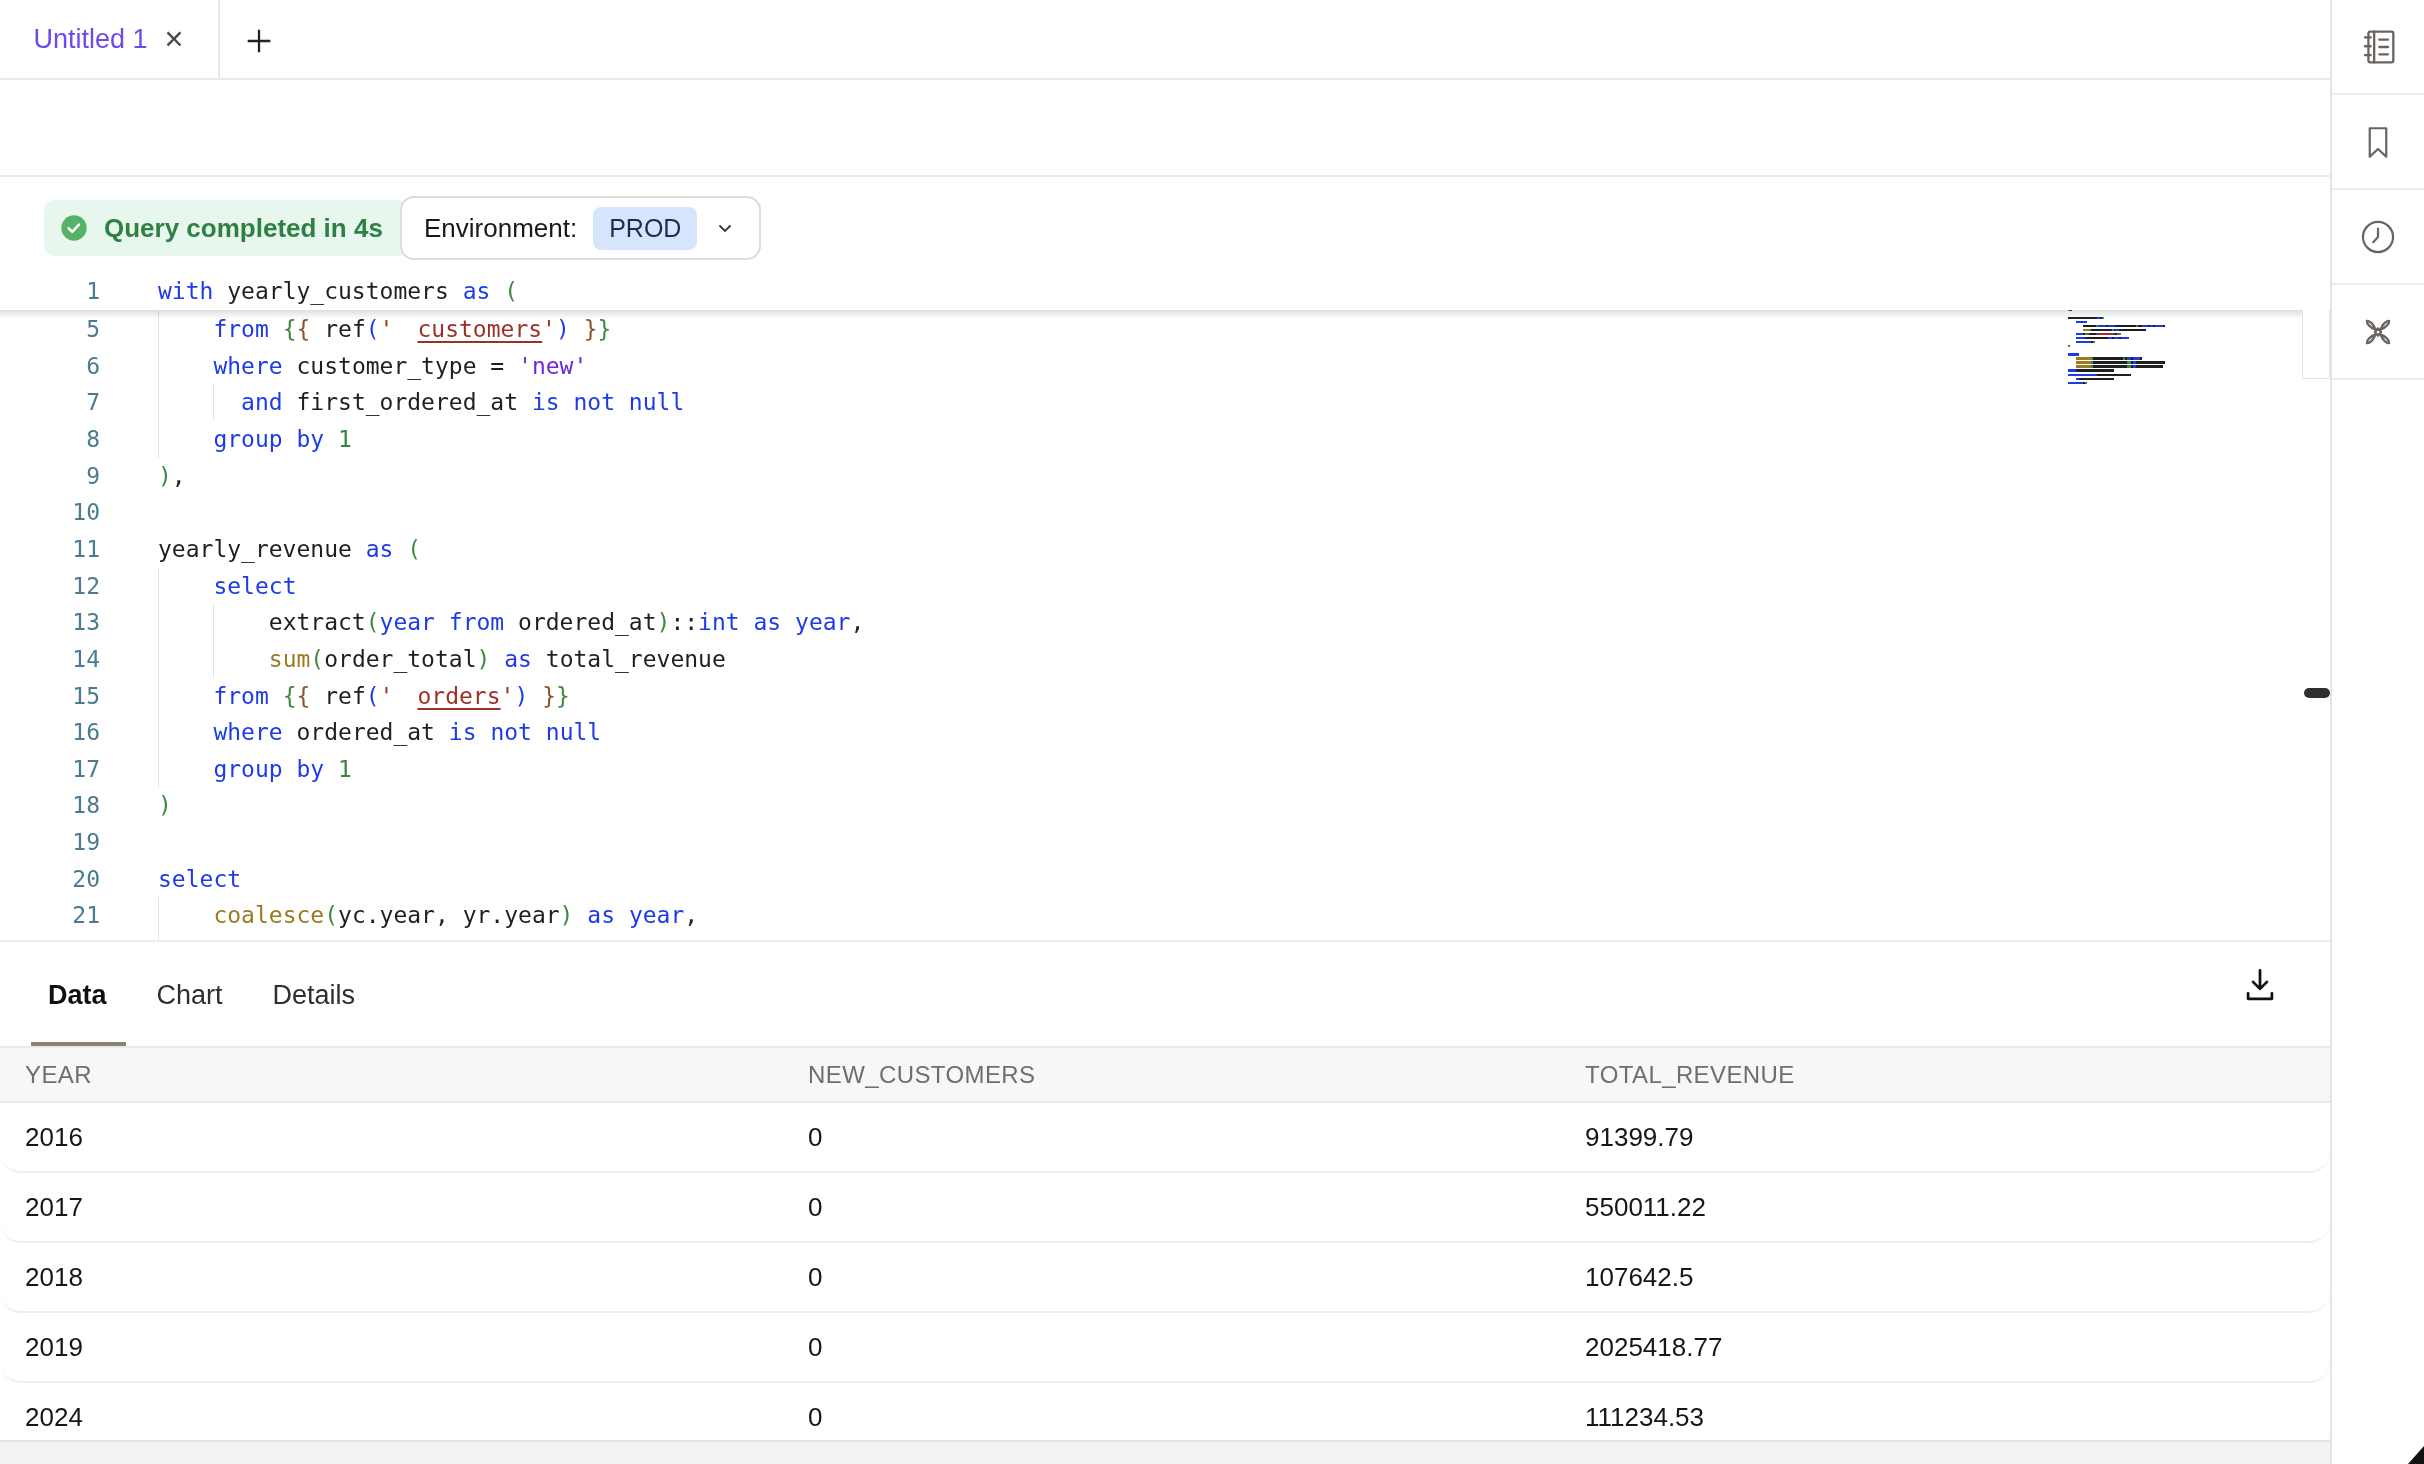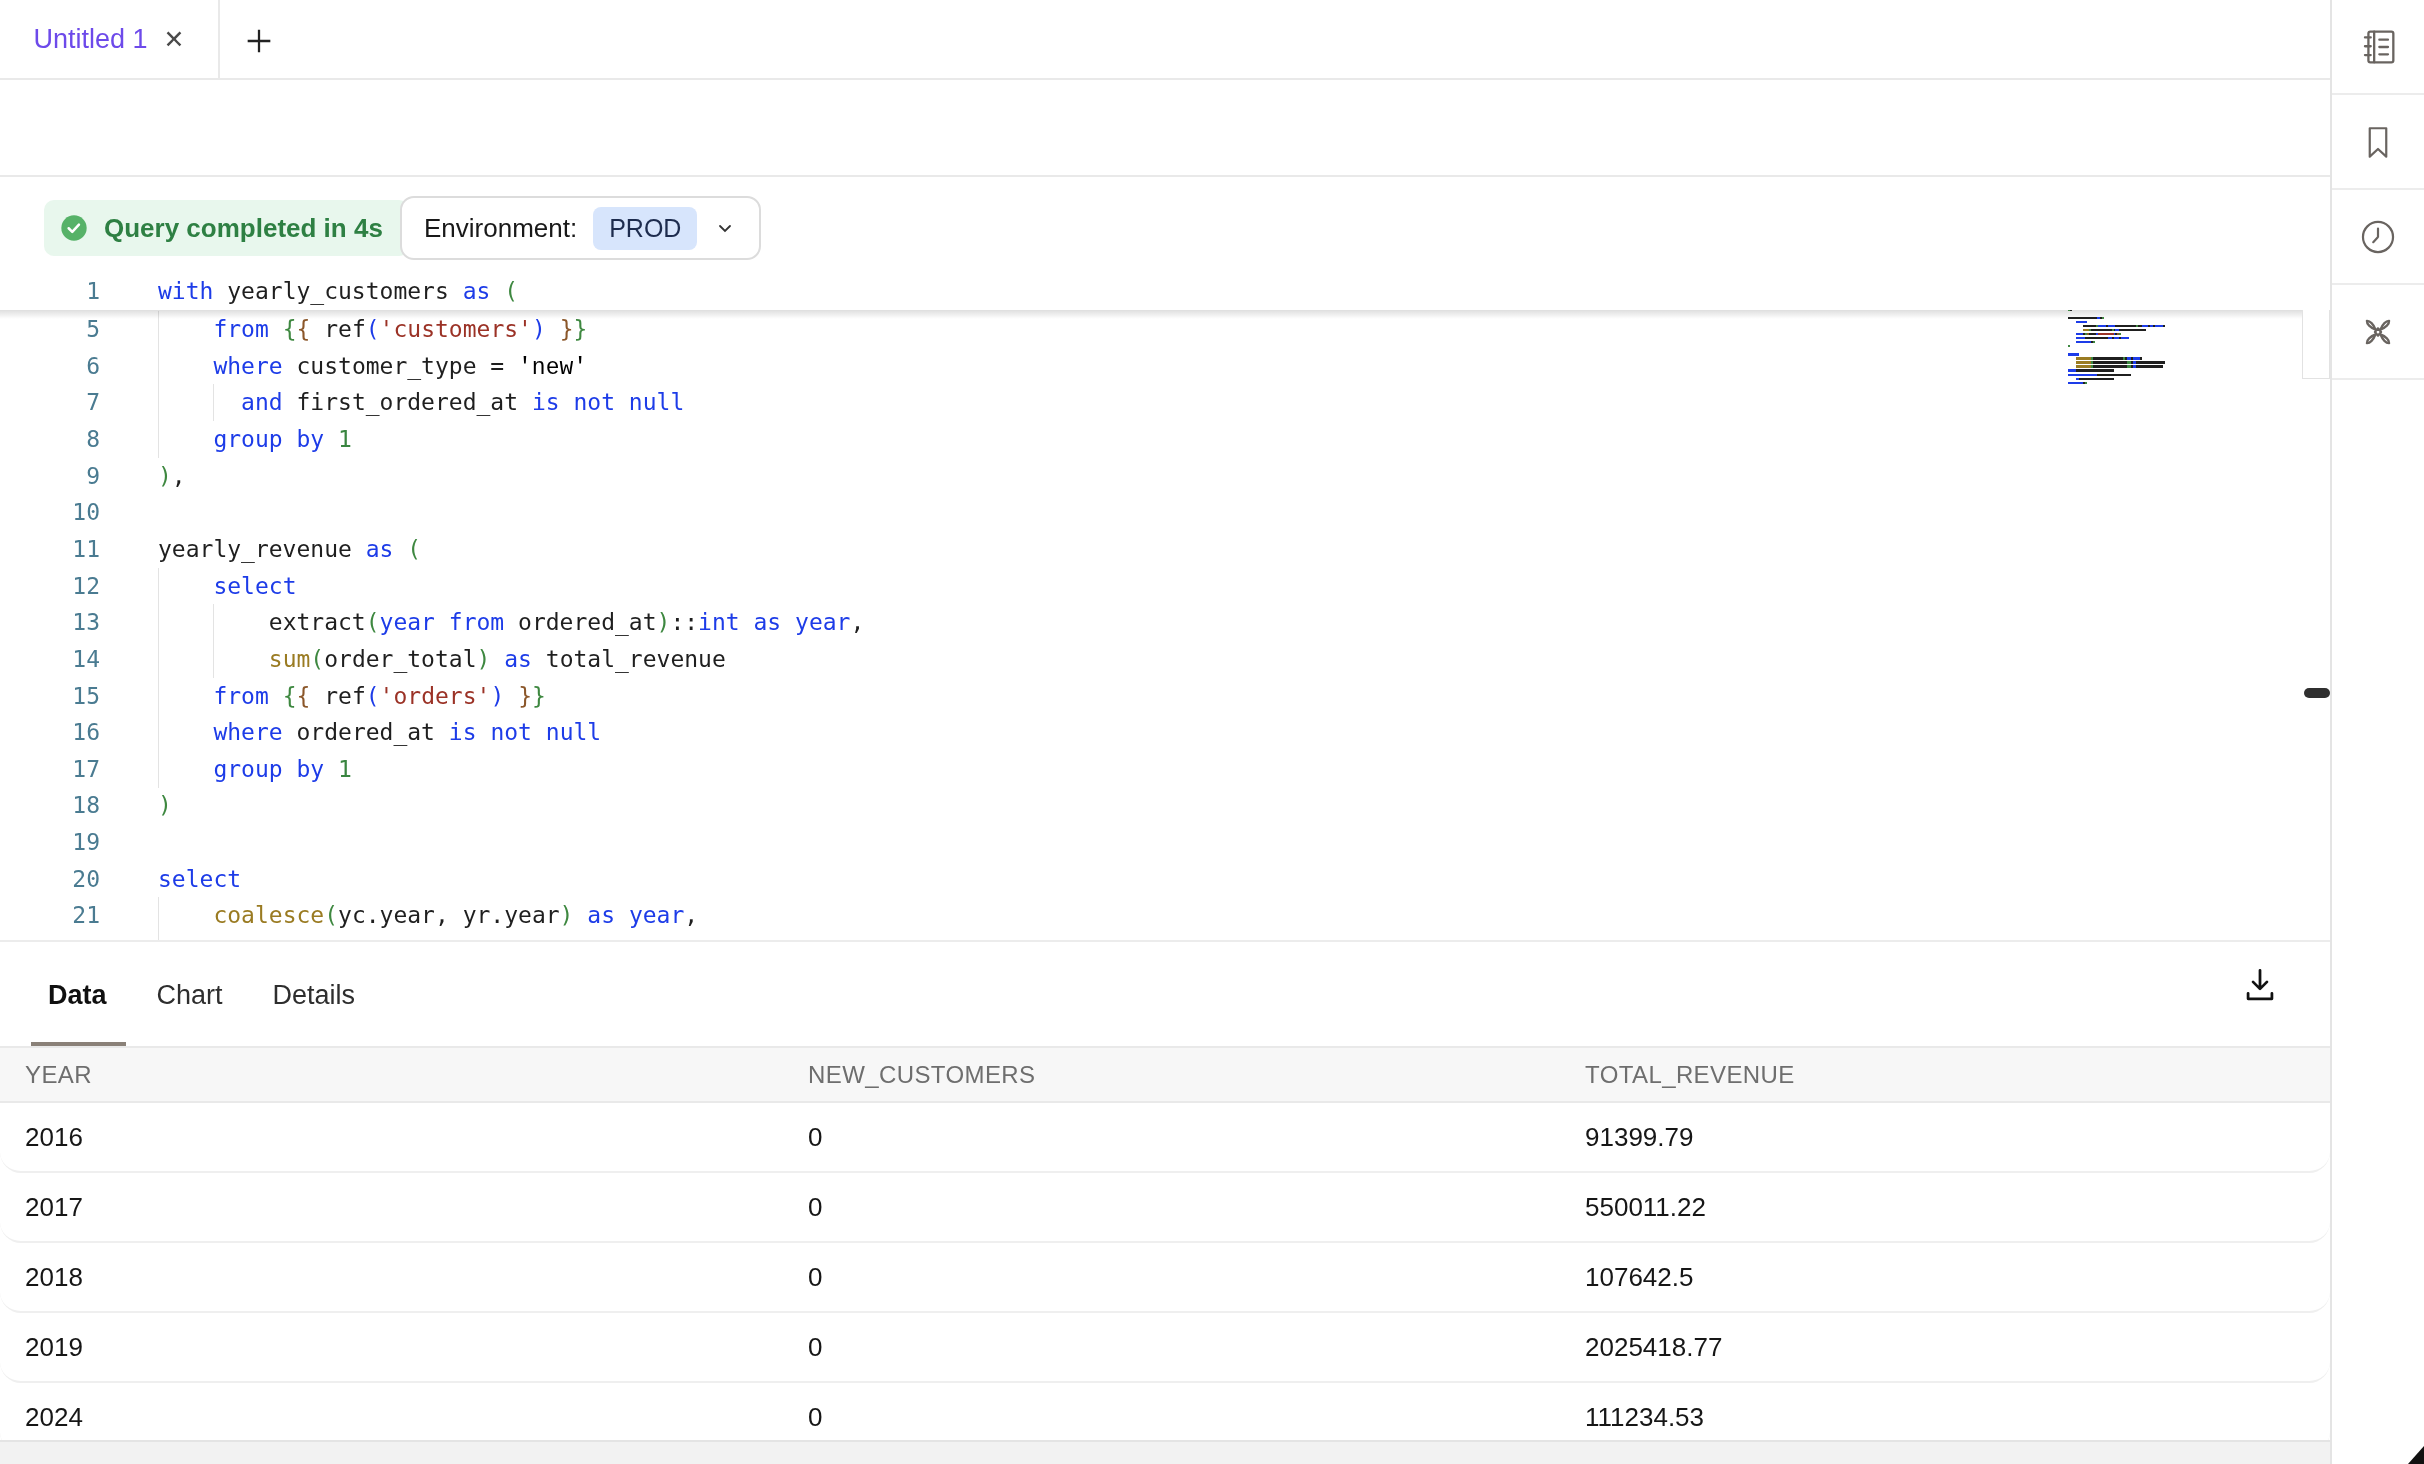--- a/index.html
+++ b/index.html
@@ -51,21 +51,21 @@
   #editor { position:absolute; left:0; top:273px; width:2330px; height:667px;
             overflow:hidden; background:#fff; cursor:text; }
   .code-row { position:absolute; left:0; width:2330px; height:37px; }
   .gutter-num { position:absolute; left:0; top:0; width:100px; height:37px;
                 text-align:right; color:#4a7b91; font-family:"DejaVu Sans Mono", monospace;
                 font-size:23px; line-height:37px; }
   .code-text { position:absolute; left:158px; top:0; height:37px; line-height:37px;
                font-family:"DejaVu Sans Mono", monospace; font-size:23px;
                white-space:pre; color:#1f1f1f; }
   .indent-guide { position:absolute; top:0; width:1px; height:37px; background:#e3e3e3; }
-  .tok-link { text-underline-offset:4px; }
+  .tok-link { text-decoration:underline; text-underline-offset:4px;margin-left:24px; }
   #sticky-shadow { position:absolute; left:0; top:37px; width:2330px; height:9px;
                    background:linear-gradient(rgba(0,0,0,0.13), rgba(0,0,0,0)); }
   #sticky-line { background:#fff; z-index:3; }
 
   
   #minimap { position:absolute; left:2068px; top:2px; width:120px; height:115px; cursor:pointer; }
   .mm-line { height:4.07px; white-space:nowrap; }
   .mm-seg { display:inline-block; height:2.4px; vertical-align:top; margin-top:1px; }
   #scroll-viewport { position:absolute; left:2302px; top:0; width:28px; height:106px;
                      border:1px solid #e2e2e2; background:#fff; }
@@ -162,21 +162,21 @@
     <div id="editor">
       <div id="code-lines">
           <div class="code-row" style="top: 38px;">
             <div class="gutter-num">5</div>
             <div class="indent-guide" style="left: 158px;"></div>
             <div class="code-text">    <span style="color: rgb(29, 60, 232);">from</span><span style="color: rgb(31, 31, 31);"> </span><span style="color: rgb(62, 136, 64);">{</span><span style="color: rgb(139, 87, 42);">{</span><span style="color: rgb(31, 31, 31);"> ref</span><span style="color: rgb(29, 60, 232);">(</span><span style="color: rgb(155, 50, 38);">'</span><span class="tok-link" style="color: rgb(155, 50, 38);">customers</span><span style="color: rgb(155, 50, 38);">'</span><span style="color: rgb(29, 60, 232);">)</span><span style="color: rgb(31, 31, 31);"> </span><span style="color: rgb(139, 87, 42);">}</span><span style="color: rgb(62, 136, 64);">}</span></div>
           </div>
           <div class="code-row" style="top: 74.65px;">
             <div class="gutter-num">6</div>
             <div class="indent-guide" style="left: 158px;"></div>
-            <div class="code-text">    <span style="color: rgb(29, 60, 232);">where</span><span style="color: rgb(31, 31, 31); text-align: center;"> customer_type = </span><span style="color: #000000; font-family: Liberation Mono, monospace;">'new'</span></div>
+            <div class="code-text">    <span style="color: rgb(29, 60, 232);">where</span><span style="color: rgb(31, 31, 31); text-align: center;"> customer_type = </span><span style="color: #6d28d9;">'new'</span></div>
           </div>
           <div class="code-row" style="top: 111.3px;">
             <div class="gutter-num">7</div>
             <div class="indent-guide" style="left: 158px;"></div>
             <div class="indent-guide" style="left: 213.4px;"></div>
             <div class="code-text">      <span style="color: rgb(29, 60, 232);">and</span><span style="color: rgb(31, 31, 31);"> first_ordered_at </span><span style="color: rgb(29, 60, 232);">is</span><span style="color: rgb(31, 31, 31);"> </span><span style="color: rgb(29, 60, 232);">not</span><span style="color: rgb(31, 31, 31);"> </span><span style="color: rgb(29, 60, 232);">null</span></div>
           </div>
           <div class="code-row" style="top: 147.95px;">
             <div class="gutter-num">8</div>
             <div class="indent-guide" style="left: 158px;"></div>

